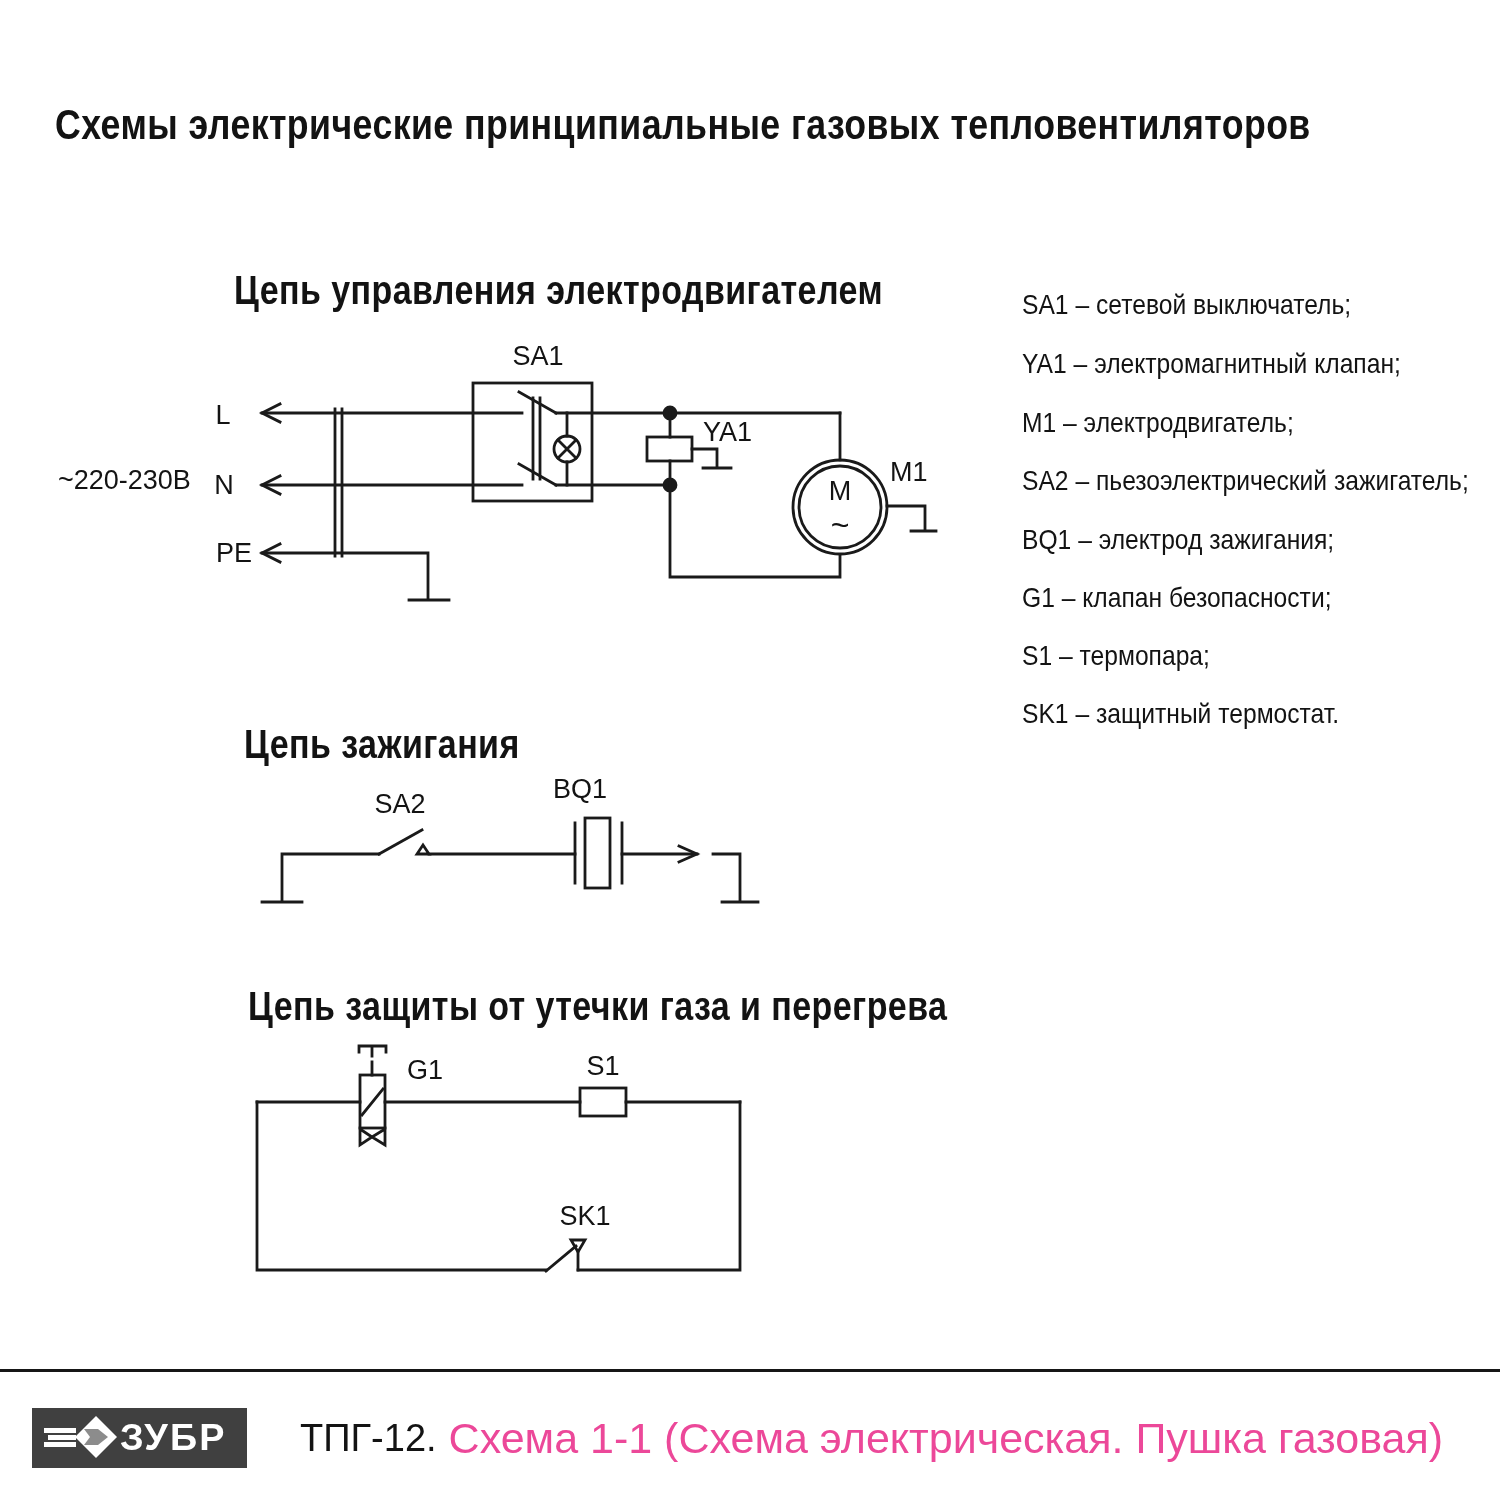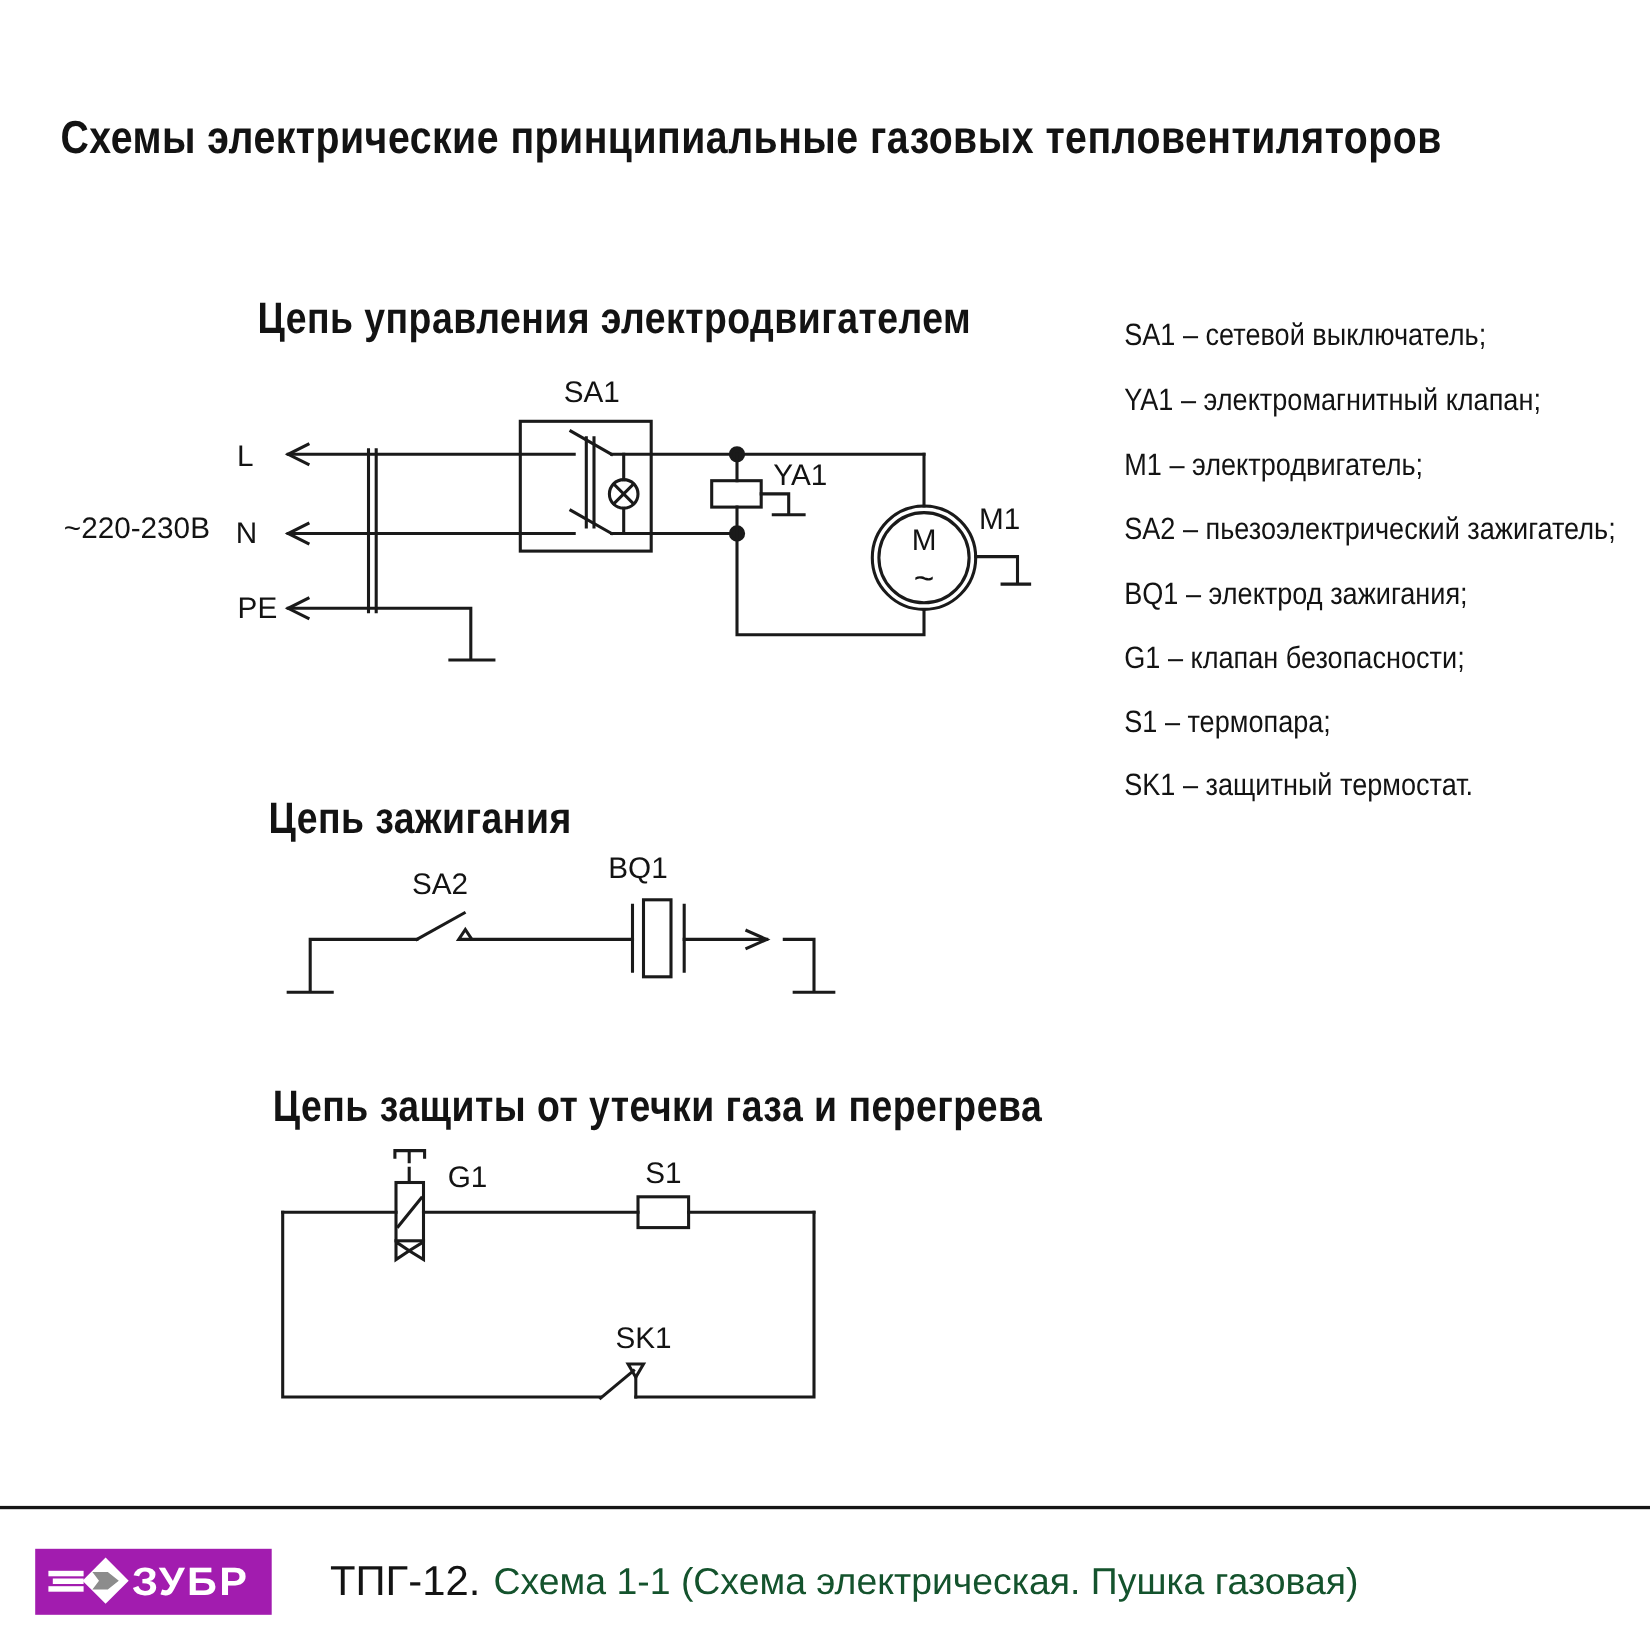--- a/index.html
+++ b/index.html
@@ -18,32 +18,32 @@
   .legend{left:1022px;top:0;width:470px;}
   .legend-item{
     position:absolute;left:0;font-size:28px;line-height:34px;
     transform:scaleX(0.88);transform-origin:left top;white-space:nowrap;color:#131313;font-weight:500;
   }
   svg text{
     font-family:"Liberation Sans", sans-serif;fill:#131313;font-size:27px;font-weight:500;
   }
   .footer-divider{left:0;top:1369px;width:1500px;height:3px;background:#161616;}
   .logo{
-    left:32px;top:1408px;width:215px;height:60px;background:#a21caf;
+    left:32px;top:1408px;width:215px;height:60px;background:#404040;
     display:flex;align-items:center;
   }
   .logo-brand{
     color:#ffffff;font-weight:bold;font-size:36px;letter-spacing:2px;
     transform:scaleX(1.05);transform-origin:left center;line-height:60px;
   }
   .footer-text{
     left:300px;top:1408px;height:60px;display:flex;align-items:center;white-space:nowrap;
   }
   .footer-model{font-size:38px;font-weight:normal;color:#131313;margin-right:12px;}
-  .footer-caption{font-size:34px;font-weight:400;color:#14532d;}
+  .footer-caption{font-size:43px;font-weight:400;color:#ec4899;}
 </style>
 </head>
 <body>
 
 <div class="abs drafting page-title">Схемы электрические принципиальные газовых тепловентиляторов</div>
 
 <div class="abs drafting circuit-heading" style="left:234px;top:268px;">Цепь управления электродвигателем</div>
 <div class="abs drafting circuit-heading" style="left:244px;top:722px;">Цепь зажигания</div>
 <div class="abs drafting circuit-heading" style="left:248px;top:984px;">Цепь защиты от утечки газа и перегрева</div>
 

